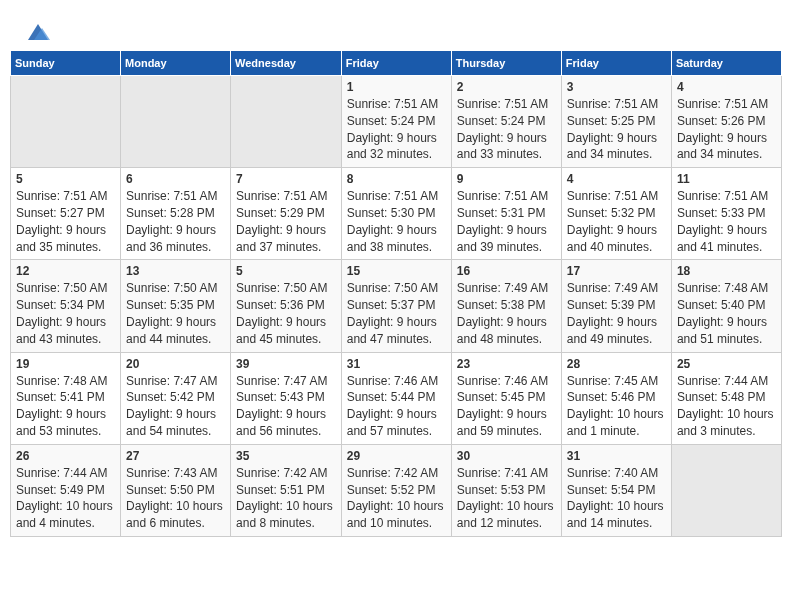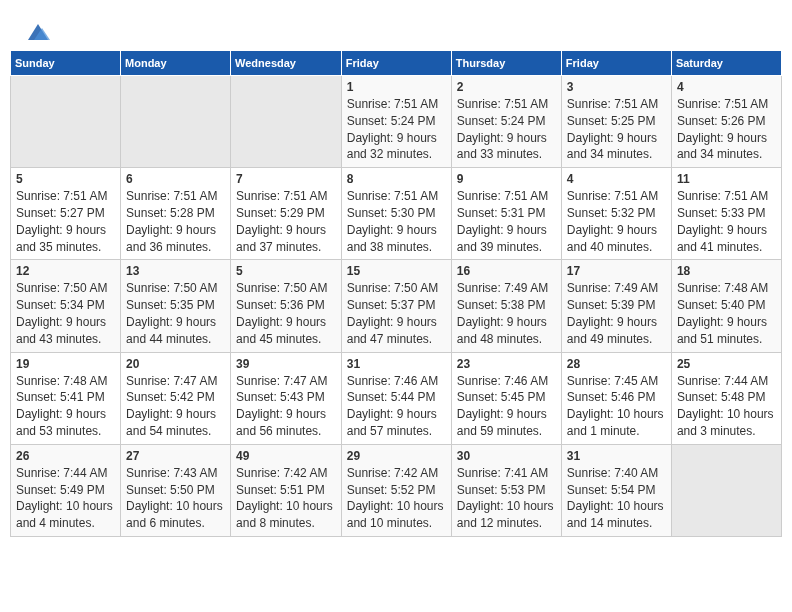--- a/index.html
+++ b/index.html
@@ -247,21 +247,21 @@
       <tr class="row-odd">
         <td>
           <span class="day-number">26</span>
           <div class="day-info">Sunrise: 7:44 AM<br>Sunset: 5:49 PM<br>Daylight: 10 hours and 4 minutes.</div>
         </td>
         <td>
           <span class="day-number">27</span>
           <div class="day-info">Sunrise: 7:43 AM<br>Sunset: 5:50 PM<br>Daylight: 10 hours and 6 minutes.</div>
         </td>
         <td>
-          <span class="day-number">49</span>
+          <span class="day-number">35</span>
           <div class="day-info">Sunrise: 7:42 AM<br>Sunset: 5:51 PM<br>Daylight: 10 hours and 8 minutes.</div>
         </td>
         <td>
           <span class="day-number">29</span>
           <div class="day-info">Sunrise: 7:42 AM<br>Sunset: 5:52 PM<br>Daylight: 10 hours and 10 minutes.</div>
         </td>
         <td>
           <span class="day-number">30</span>
           <div class="day-info">Sunrise: 7:41 AM<br>Sunset: 5:53 PM<br>Daylight: 10 hours and 12 minutes.</div>
         </td>

